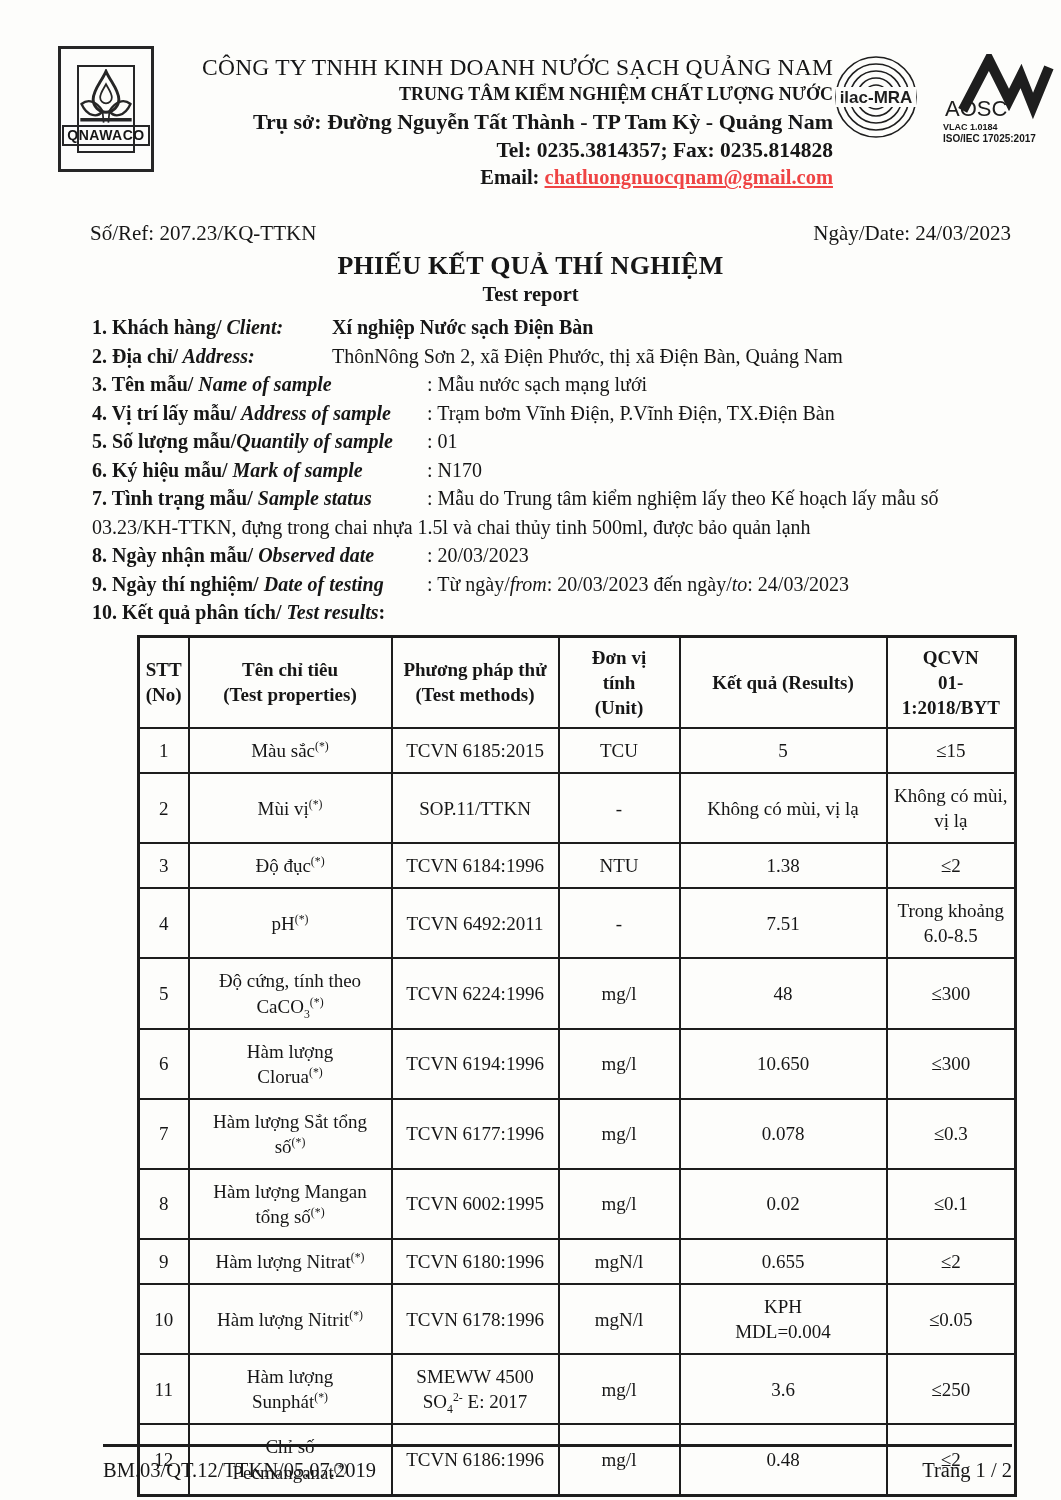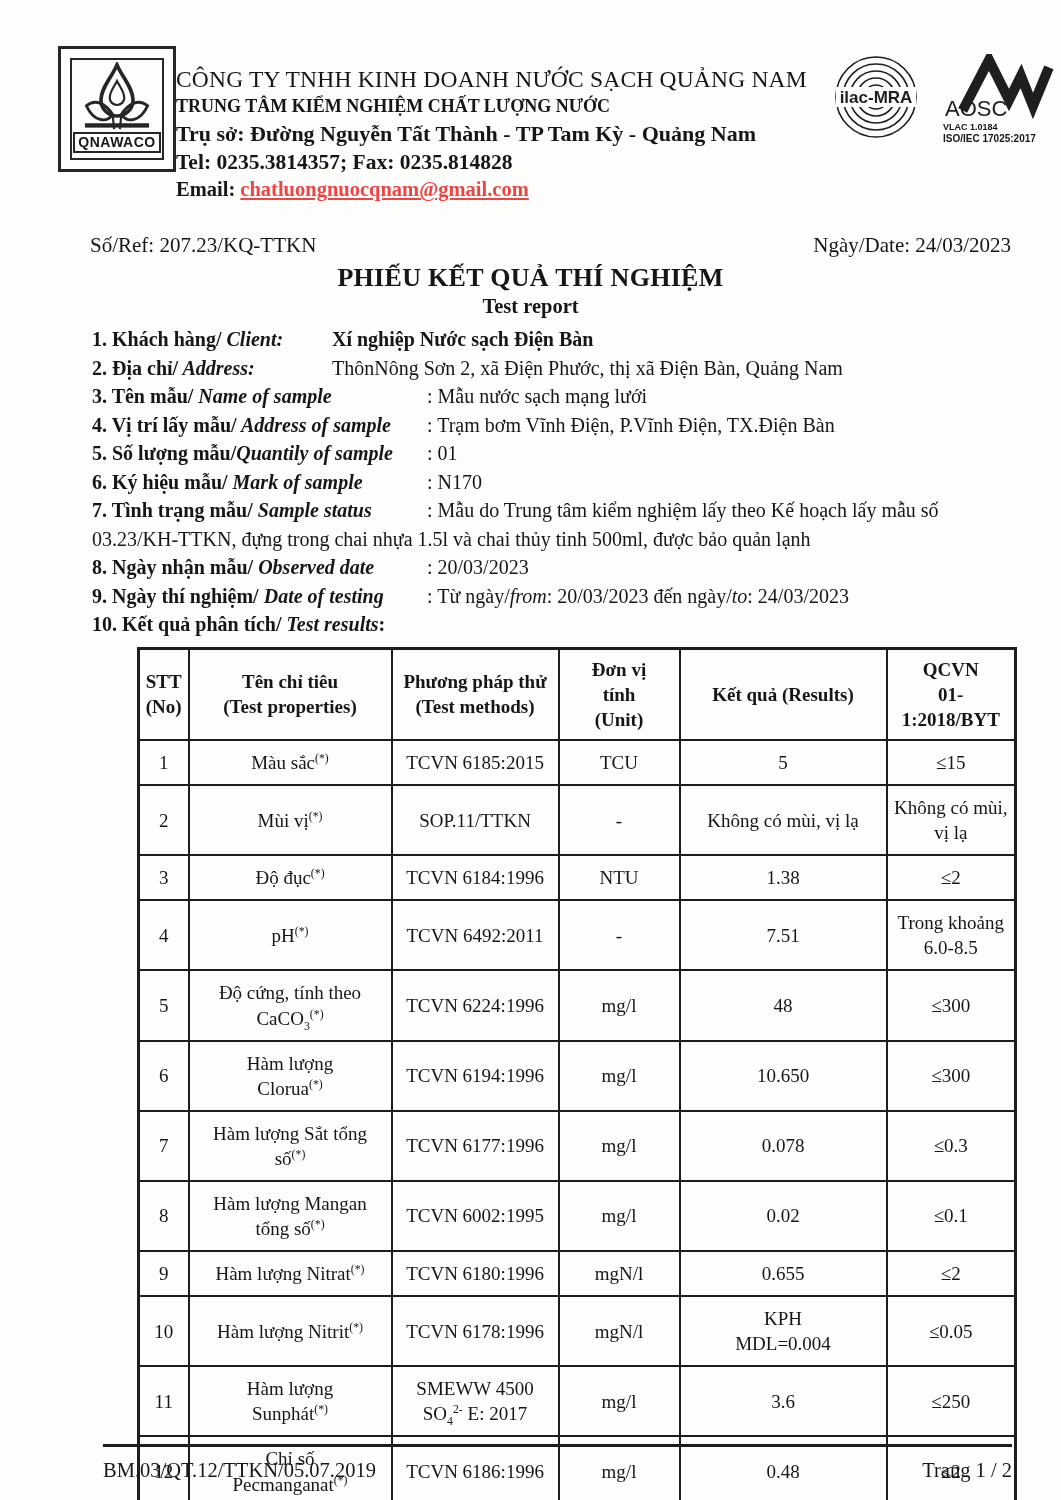--- a/index.html
+++ b/index.html
@@ -5,34 +5,34 @@
   html,body{margin:0;padding:0;background:#e8e8e8;}
   .page{
     width:1061px;height:1500px;margin:0 auto;background:#fdfdfb;
     position:relative;color:#161616;
     font-family:"Liberation Serif","DejaVu Serif",serif;
     overflow:hidden;
   }
   
   .header{display:flex;align-items:flex-start;padding-top:46px;}
   .stamp{
-    margin-left:58px;width:118px;height:126px;flex:0 0 auto;
-    border:3px solid #262626;padding:9px;box-sizing:border-box;
+    margin-left:58px;width:96px;height:126px;flex:0 0 auto;
+    border:3px solid #262626;padding:16px;box-sizing:border-box;
   }
   .stamp-inner{
     width:100%;height:100%;border:2px solid #262626;box-sizing:border-box;
     display:flex;flex-direction:column;align-items:center;justify-content:flex-end;
   }
   .stamp-inner svg{display:block;margin-top:2px;}
   .stamp-name{
     font-family:"Liberation Sans","DejaVu Sans",sans-serif;
     font-weight:bold;font-size:14px;letter-spacing:.5px;
     border:2px solid #262626;padding:0 3px;margin-bottom:5px;line-height:17px;
   }
-  .head-center{flex:1 1 auto;text-align:left;margin-top:18px;line-height:1.32;}
+  .head-center{flex:1 1 auto;text-align:right;margin-top:6px;line-height:1.32;}
   .hc-1{font-size:23.5px;letter-spacing:.2px;}
   .hc-2{font-size:18px;font-weight:bold;}
   .hc-3{font-size:22px;font-weight:bold;}
   .hc-4{font-size:21.5px;font-weight:bold;}
   .hc-5{font-size:20.5px;font-weight:bold;}
   .hc-5 a{color:#ef4444;text-decoration:underline;}
   .head-right{flex:0 0 auto;width:210px;margin-right:18px;margin-top:8px;
     display:flex;align-items:flex-start;}
   .ilac{flex:0 0 auto;}
   .aosc{flex:0 0 auto;text-align:left;margin-left:24px;}

